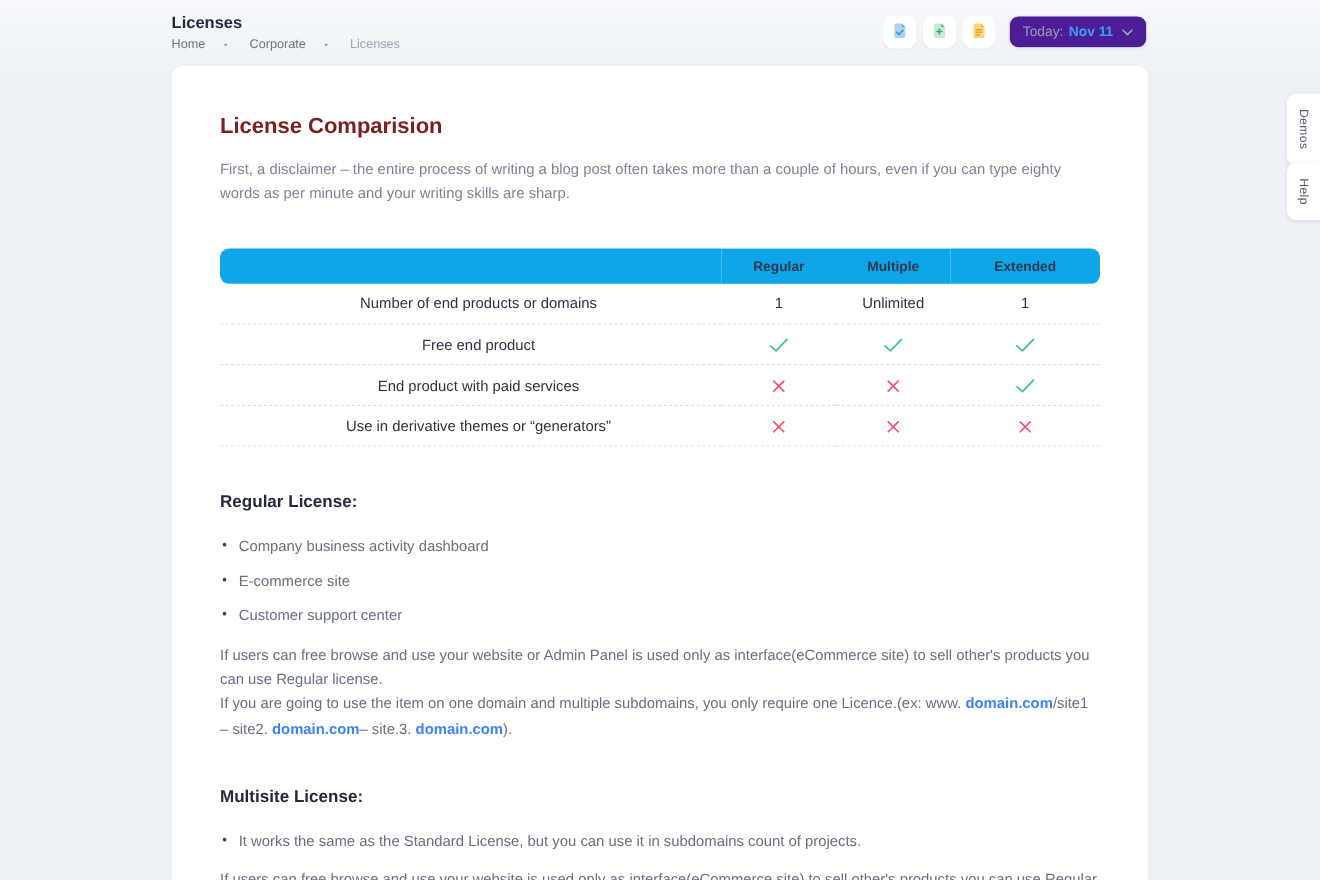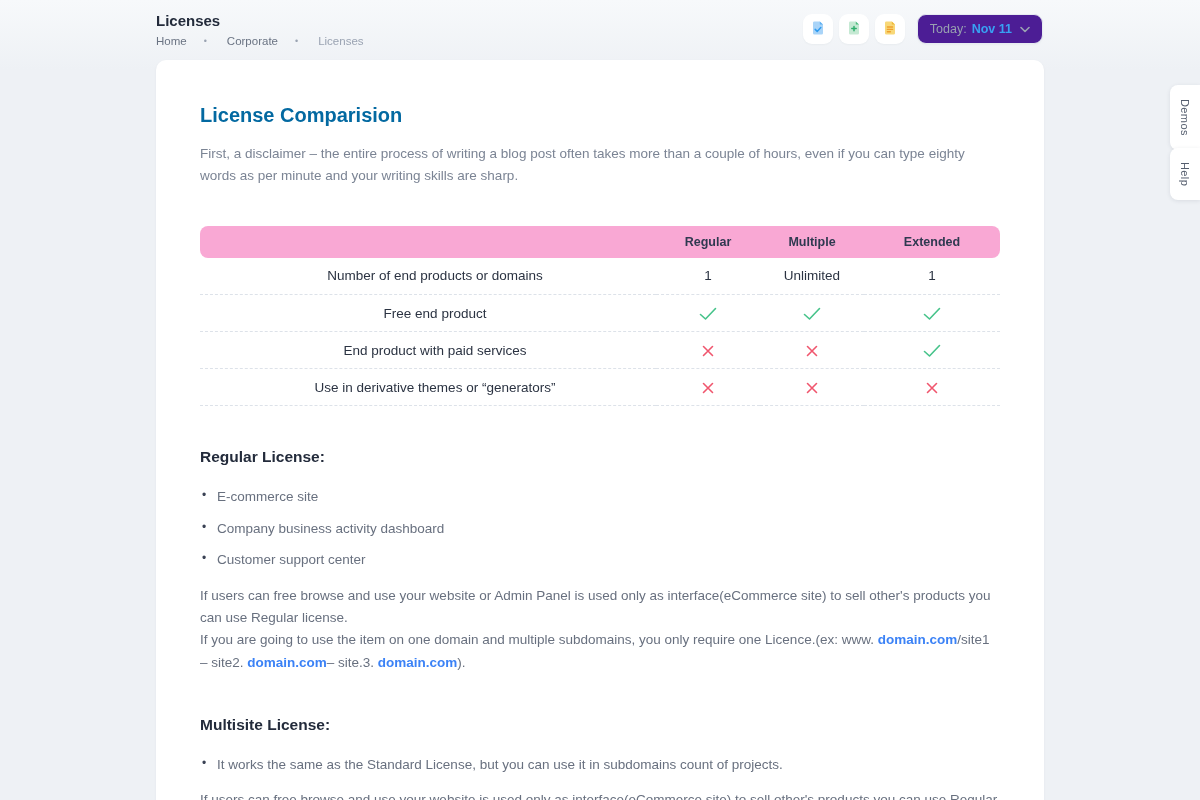--- a/index.html
+++ b/index.html
@@ -44,27 +44,27 @@
   .side-tab.demos { top:85px; }
   .side-tab.help  { top:148px; }
 
   
   .card {
     margin-left:156px; width:888px; min-height:740px;
     background:#fff; border-radius:10px;
     box-shadow:0 1px 3px rgba(30,41,59,.05);
     padding:36px 44px 60px 44px;
   }
-  .h1 { font-size:20px; font-weight:700; color:#0369a1; margin-top:8px; }
+  .h1 { font-size:20px; font-weight:700; color:#7f1d1d; margin-top:8px; }
   .disclaimer { margin-top:16px; font-size:13.5px; line-height:1.65; color:#7b8494; }
 
   
   table.compare { width:100%; margin-top:38px; border-collapse:collapse; table-layout:fixed; }
   table.compare thead th {
-    background:#f9a8d4; height:32px; font-size:12.5px; font-weight:700; color:#2f3950;
+    background:#0ea5e9; height:32px; font-size:12.5px; font-weight:700; color:#2f3950;
     vertical-align:middle;
   }
   table.compare thead th:first-child { border-radius:8px 0 0 8px; }
   table.compare thead th:last-child  { border-radius:0 8px 8px 0; }
   table.compare tbody td {
     height:37px; border-bottom:1px dashed #dde2e9; vertical-align:middle;
     font-size:13.5px; color:#2b3342; text-align:center;
   }
   table.compare tbody td.row-label { text-align:center; padding-left:14px; }
   .check-icon, .cross-icon { display:inline-flex; vertical-align:middle; }
@@ -220,22 +220,22 @@
                 <path d="M1.5 1.5 L10.5 10.5 M10.5 1.5 L1.5 10.5" fill="none" stroke="#f0566e" stroke-width="1.6" stroke-linecap="round"></path>
               </svg>
             </span></td>
         </tr>
       </tbody>
   </table>
 
   <div id="sections">
       <div class="section-heading">Regular License:</div>
       <ul class="bullets">
+        <li>Company business activity dashboard</li>
         <li>E-commerce site</li>
-        <li>Company business activity dashboard</li>
         <li>Customer support center</li>
       </ul>
       <div class="section-para"><span>If users can free browse and use your website or Admin Panel is used only as interface(eCommerce site) to sell other's products you can use Regular license.
 If you are going to use the item on one domain and multiple subdomains, you only require one Licence.(ex: www. </span><b>domain.com</b><span>/site1 – site2. </span><b>domain.com</b><span>– site.3. </span><b>domain.com</b><span>).</span></div>
       <div class="section-heading">Multisite License:</div>
       <ul class="bullets">
         <li>It works the same as the Standard License, but you can use it in subdomains count of projects.</li>
       </ul>
       <div class="section-para"><span>If users can free browse and use your website is used only as interface(eCommerce site) to sell other's products you can use Regular license. if you are going to use the item on multiple domains, then you will need to purchase a Licence for each domain or buy Multisite License.
 (ex: www.domain-site- </span></div>

